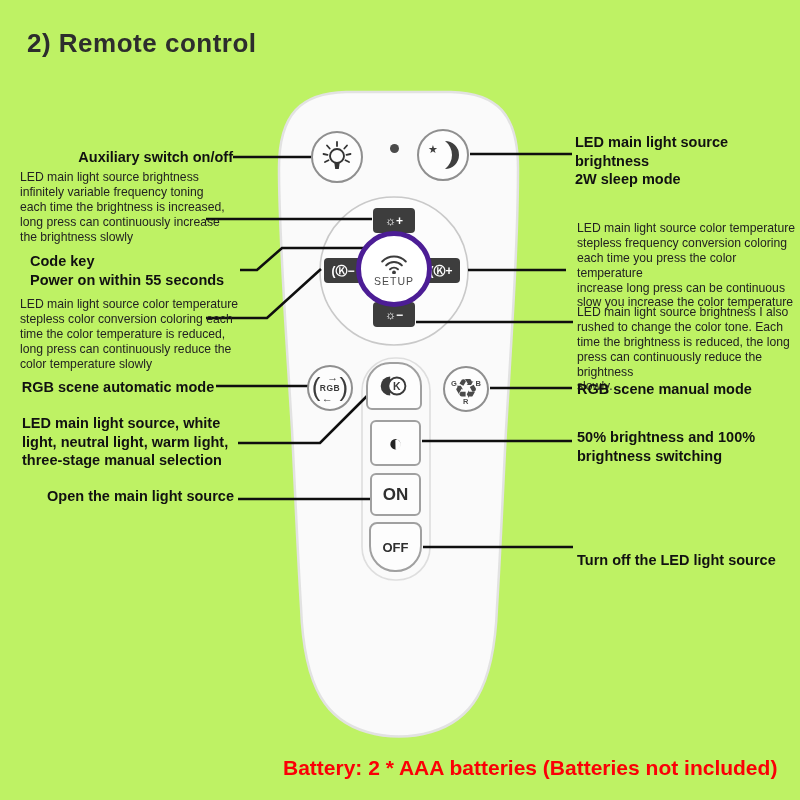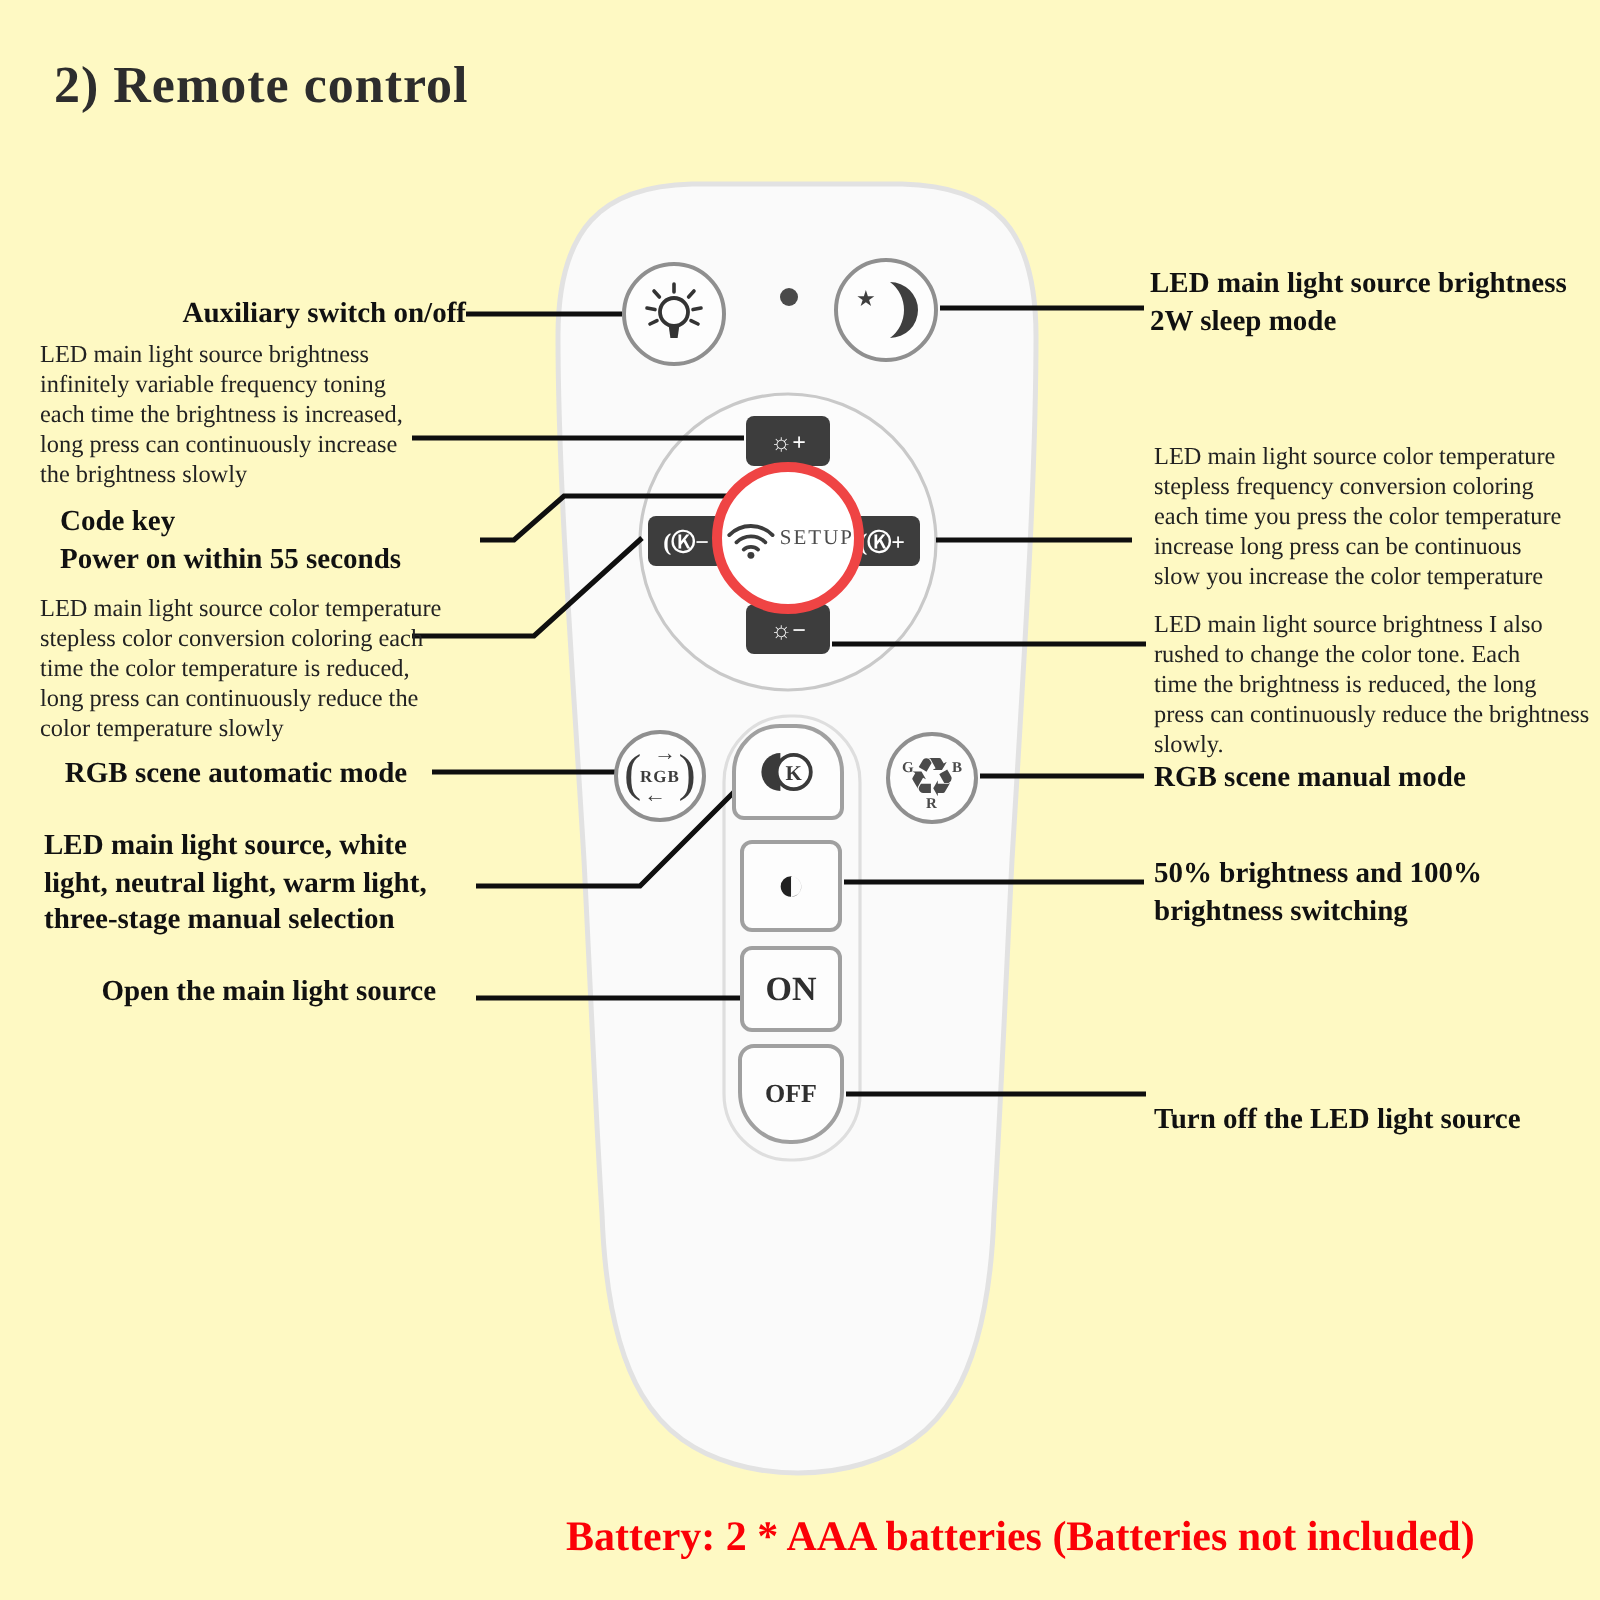--- a/index.html
+++ b/index.html
@@ -1,34 +1,34 @@
 <!DOCTYPE html>
 <html><head>
 <meta charset="utf-8">
 <style>
   html,body{margin:0;padding:0;background:#fff;}
   #stage{
-    position:relative;width:800px;height:800px;background:#fef9c3;overflow:hidden;
-    font-family:Liberation Serif, serif;color:#1a1a1a;
+    position:relative;width:800px;height:800px;background:#bef264;overflow:hidden;
+    font-family:Liberation Sans, sans-serif;color:#1a1a1a;
   }
   .abs{position:absolute;}
   #title{left:27px;top:28px;font-size:26px;font-weight:bold;color:#2d2d2d;letter-spacing:.5px;}
   #battery-note{left:283px;top:756px;font-size:21px;font-weight:bold;color:#fb0006;}
 
   
   .ann{position:absolute;white-space:pre-line;}
   .ann.bold{font-weight:bold;font-size:14.5px;line-height:1.28;color:#111;}
   .ann.para{font-size:12.2px;line-height:1.22;color:#222;}
   .ann-l0{left:20px;top:148px;width:213px;text-align:right;font-size:15px;}
   .ann-l1{left:20px;top:170px;width:235px;font-size:12.4px;}
   .ann-l2{left:30px;top:252px;width:230px;font-size:15px;}
   .ann-l3{left:20px;top:297px;width:240px;font-size:11.6px;}
   .ann-l4{left:20px;top:378px;width:196px;text-align:center;}
   .ann-l5{left:22px;top:414px;width:220px;}
-  .ann-l6{left:4px;top:487px;width:214px;text-align:right;}
+  .ann-l6{left:20px;top:487px;width:214px;text-align:right;}
   .ann-r0{left:575px;top:133px;width:220px;}
   .ann-r1{left:577px;top:221px;width:225px;font-size:11.8px;}
   .ann-r2{left:577px;top:305px;width:228px;font-size:11.8px;}
   .ann-r3{left:577px;top:380px;width:210px;}
   .ann-r4{left:577px;top:428px;width:210px;line-height:1.55;}
   .ann-r5{left:577px;top:539px;width:215px;margin-top:12px;}
 
   
   .round-btn{position:absolute;border:2px solid #8f8f8f;border-radius:50%;background:#fdfdfd;
     display:flex;align-items:center;justify-content:center;box-sizing:border-box;}
@@ -39,21 +39,21 @@
     display:flex;align-items:center;justify-content:center;box-sizing:border-box;
     font-weight:bold;color:#2f2f2f;}
   #btn-bulb{left:311px;top:131px;width:52px;height:52px;}
   #btn-moon{left:417px;top:129px;width:52px;height:52px;}
   #led-dot{left:390px;top:144px;width:9px;height:9px;border-radius:50%;background:#4a4a4a;}
   #btn-bright-up{left:373px;top:208px;width:42px;height:25px;}
   #btn-bright-down{left:373px;top:302px;width:42px;height:25px;}
   #btn-temp-down{left:324px;top:258px;width:38px;height:25px;}
   #btn-temp-up{left:422px;top:258px;width:38px;height:25px;}
   #setup-core{left:356px;top:231px;width:76px;height:76px;border-radius:50%;background:#fff;
-    border:5px solid #ef4444;box-sizing:border-box;display:flex;flex-direction:row;
+    border:5px solid #4c1d95;box-sizing:border-box;display:flex;flex-direction:column;
     align-items:center;justify-content:center;}
   #setup-label{font-size:10.5px;letter-spacing:1px;color:#4c4c4c;margin-top:1px;}
   #btn-rgb-auto{left:307px;top:365px;width:46px;height:46px;}
   #btn-rgb-manual{left:443px;top:366px;width:46px;height:46px;}
   #btn-threestage{left:366px;top:362px;width:56px;height:48px;border:2px solid #a0a0a0;
     border-radius:24px 24px 6px 6px;background:#fdfdfd;position:absolute;
     display:flex;align-items:center;justify-content:center;box-sizing:border-box;}
   #btn-contrast{left:370px;top:420px;width:51px;height:46px;font-size:24px;color:#222;}
   #btn-on{left:370px;top:473px;width:51px;height:43px;font-size:17px;}
   #btn-off{left:369px;top:522px;width:53px;height:50px;font-size:13px;border-radius:8px 8px 26px 26px;}

